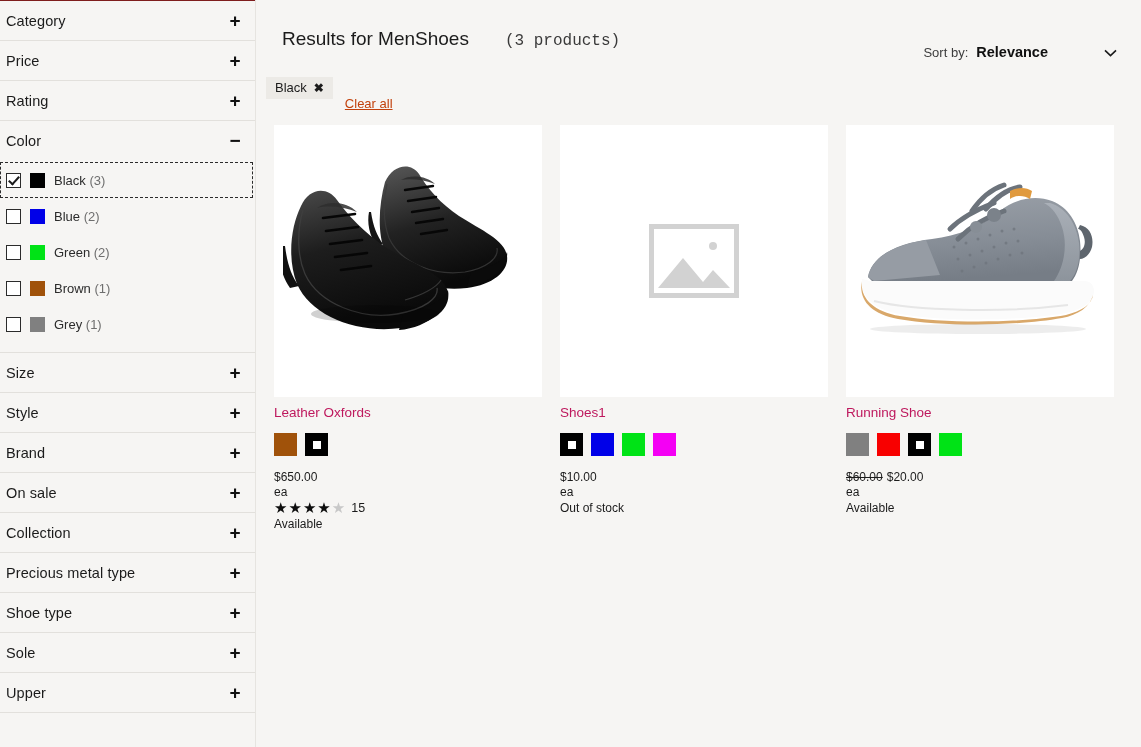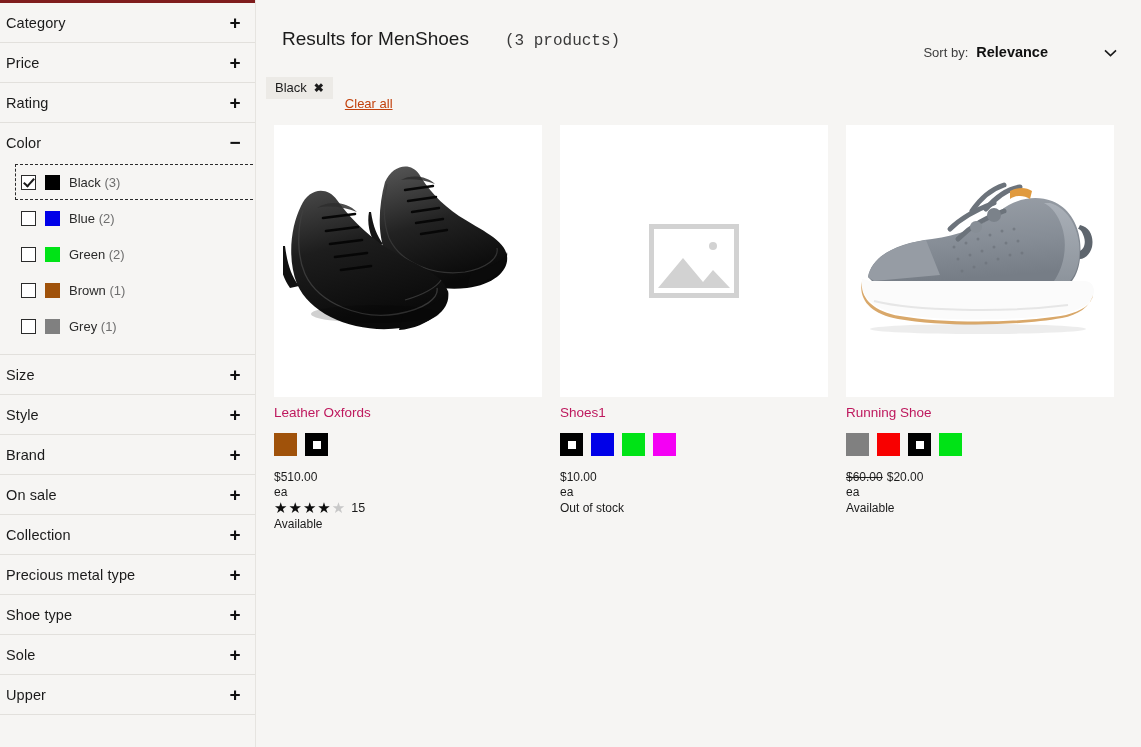--- a/index.html
+++ b/index.html
@@ -20,21 +20,21 @@
     width: 256px;
     flex: 0 0 256px;
     height: 747px;
     background: #f6f5f3;
     border-right: 1px solid #e6e4e0;
     overflow: hidden;
   }
   .facet {
     border-bottom: 1px solid #e2e0dc;
   }
-  .facet.first { border-top: 3px solid #7f1d1d; }
+  .facet.first { border-top: 1px solid #7f1d1d; }
   .facet-header {
     display: flex;
     align-items: center;
     justify-content: space-between;
     height: 39px;
     padding: 0 12px 0 6px;
     cursor: pointer;
     user-select: none;
   }
   .facet-title {
@@ -44,21 +44,21 @@
     letter-spacing: .1px;
   }
   .facet-toggle {
     font-size: 19px;
     line-height: 1;
     font-weight: 700;
     color: #111;
     width: 16px;
     text-align: center;
   }
-  .facet-body { padding: 2px 0 10px 15px; }
+  .facet-body { padding: 2px 0 10px 0; }
 
   .color-option {
     display: flex;
     align-items: center;
     height: 36px;
     padding-left: 6px;
     gap: 9px;
     cursor: pointer;
   }
   .color-option.selected {
@@ -410,21 +410,21 @@
     </g>
   </svg>
           </div>
           <div class="card-title">Leather Oxfords</div>
           <div class="swatches">
             <span class="psw" style="background: rgb(160, 82, 10);"></span>
             <span class="psw sel" style="background: rgb(0, 0, 0);">
               <span class="inner"></span>
             </span>
           </div>
-          <div class="price-line"><span>$510.00</span></div>
+          <div class="price-line"><span>$650.00</span></div>
           <div class="uom">ea</div>
           <div class="stars-row">
             <span class="stars">
               <span class="star-on">★</span>
               <span class="star-on">★</span>
               <span class="star-on">★</span>
               <span class="star-on">★</span>
               <span class="star-off">★</span>
             </span>
             <span class="rev-count">15</span>

